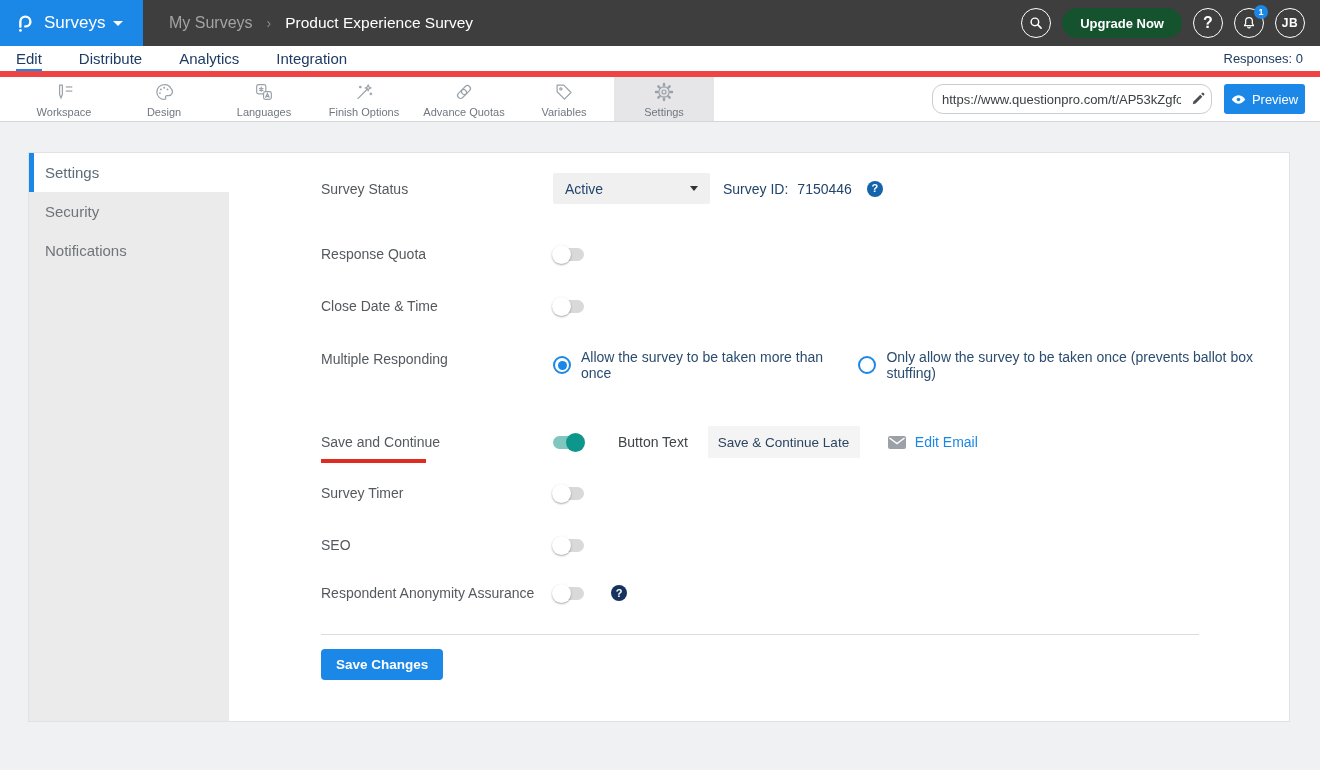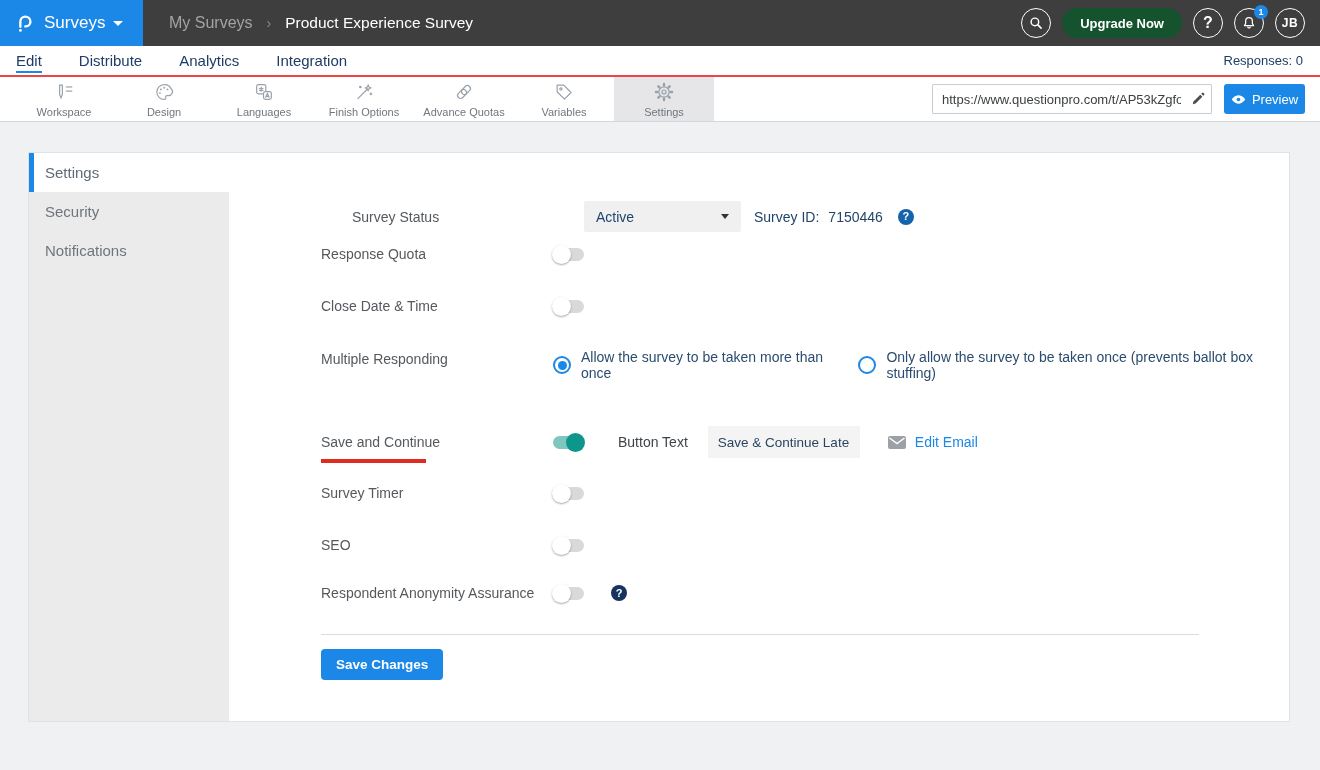--- a/index.html
+++ b/index.html
@@ -21,32 +21,32 @@
   .crumb-current { color:#fff; font-size:15.5px; }
   .header-right { margin-left:auto; display:flex; align-items:center; gap:11px; padding-right:15px; }
   .hicon { width:30px; height:30px; border-radius:50%; border:1.5px solid #fff; display:flex; align-items:center; justify-content:center; position:relative; cursor:pointer; color:#fff; }
   .hicon svg { width:16px; height:16px; }
   .qmark { font-size:16px; font-weight:bold; color:#fff; }
   .avatar-initials { font-size:12px; font-weight:bold; color:#fff; letter-spacing:.5px; }
   .upgrade-btn { height:30px; border-radius:15px; background:#14532d; color:#fff; font-weight:bold; font-size:13px; display:flex; align-items:center; padding:0 18px; cursor:pointer; border:none; font-family:inherit; }
   .badge { position:absolute; top:-4px; right:-5px; min-width:14px; height:14px; padding:0 3px; border-radius:7px; background:#1b87e6; color:#fff; font-size:9px; font-weight:bold; display:flex; align-items:center; justify-content:center; }
 
   
-  .tabbar { position:absolute; top:46px; left:0; right:0; height:31px; background:#fff; border-bottom:2px solid #ef4444; display:flex; align-items:center; padding-left:16px; z-index:4; }
+  .tabbar { position:absolute; top:46px; left:0; right:0; height:31px; background:#fff; border-bottom:6px solid #ef4444; display:flex; align-items:center; padding-left:16px; z-index:4; }
   .tab { font-size:15px; color:#1e3c64; margin-right:37px; cursor:pointer; }
   .tab.active span { border-bottom:2px solid #1b87e6; padding-bottom:2px; }
   .responses { margin-left:auto; padding-right:17px; font-size:13px; color:#1e3c64; }
 
   
   .toolbar { position:absolute; top:77px; left:0; right:0; height:45px; background:#fff; border-bottom:1px solid #d2d6da; display:flex; align-items:stretch; padding-left:14px; z-index:3; }
   .tool { width:100px; display:flex; flex-direction:column; align-items:center; justify-content:center; gap:3px; cursor:pointer; }
   .tool.active { background:#e6e6e8; }
   .tool svg { width:22px; height:22px; stroke:#9aa1a9; fill:none; stroke-width:1.3; }
   .tool-label { font-size:11px; color:#6f7780; }
-  .url-box { position:absolute; left:932px; top:7px; width:280px; height:30px; border:1px solid #c9cdd1; border-radius:1px; background:#fff; display:flex; align-items:center; }
+  .url-box { position:absolute; left:932px; top:7px; width:280px; height:30px; border:1px solid #c9cdd1; border-radius:11px; background:#fff; display:flex; align-items:center; }
   .url-input { border:none; outline:none; flex:1; min-width:0; font-size:13px; color:#3c4043; padding:0 4px 0 9px; background:transparent; font-family:inherit; }
   .url-edit { width:26px; display:flex; align-items:center; justify-content:center; cursor:pointer; }
   .preview-btn { position:absolute; left:1224px; top:7px; width:81px; height:30px; background:#1b87e6; border:none; border-radius:3px; color:#fff; font-size:13px; display:flex; align-items:center; justify-content:center; gap:6px; cursor:pointer; font-family:inherit; }
 
   
   .card { position:absolute; left:28px; top:152px; width:1262px; height:570px; background:#fff; border:1px solid #e0e2e6; }
   .sidebar { position:absolute; left:0; top:0; width:200px; height:100%; background:#ebebeb; }
   .side-item { height:39px; display:flex; align-items:center; padding-left:16px; font-size:15px; color:#6e757b; cursor:pointer; }
   .side-item.active { background:#fff; border-left:5px solid #1b87e6; padding-left:11px; color:#5f6b76; }
 
@@ -220,21 +220,21 @@
 </div>
 
 <div class="card">
 
   <div class="sidebar">
     <div class="side-item active">Settings</div>
     <div class="side-item">Security</div>
     <div class="side-item">Notifications</div>
   </div>
 
-  <div class="row" style="top:48px; height:31px;margin-left:31px;">
+  <div class="row" style="top:20px; height:31px;">
     <span class="row-label">Survey Status</span>
     <div class="dropdown">
       <span>Active</span>
       <span class="dd-caret"></span>
     </div>
     <span class="survey-id-label">Survey ID:</span>
     <span class="survey-id-value">7150446</span>
     <span class="help-icon">?</span>
   </div>
 

